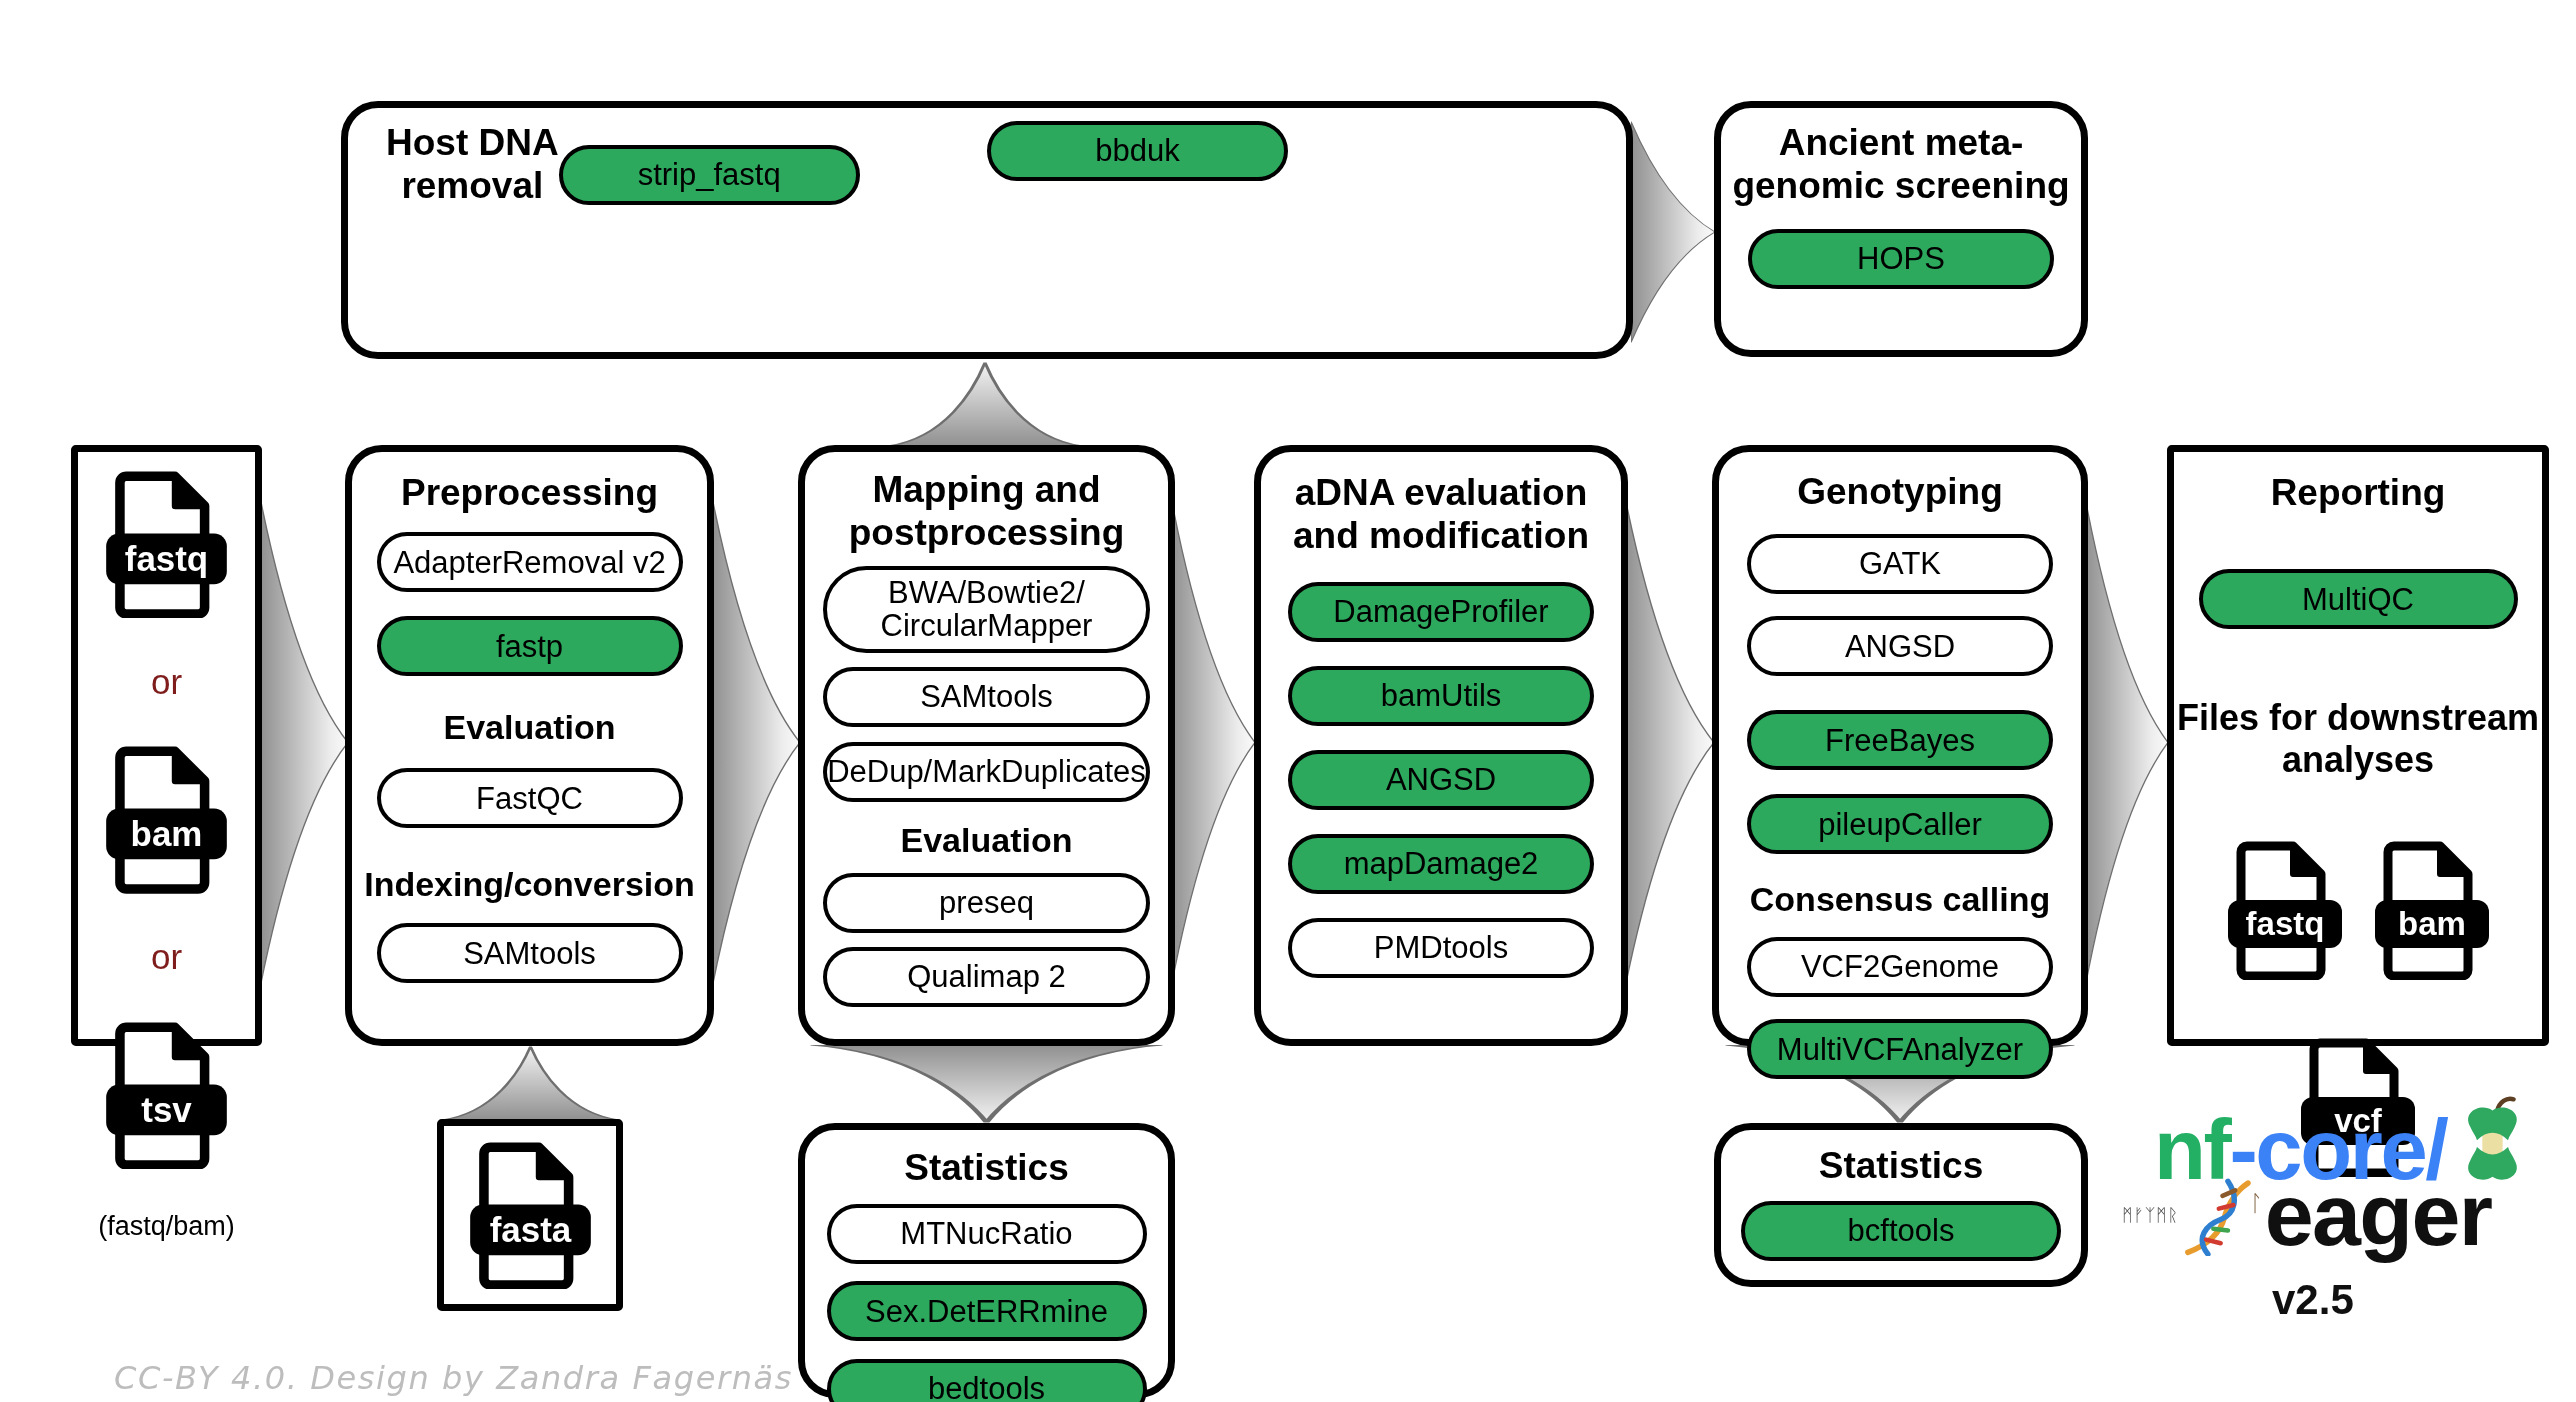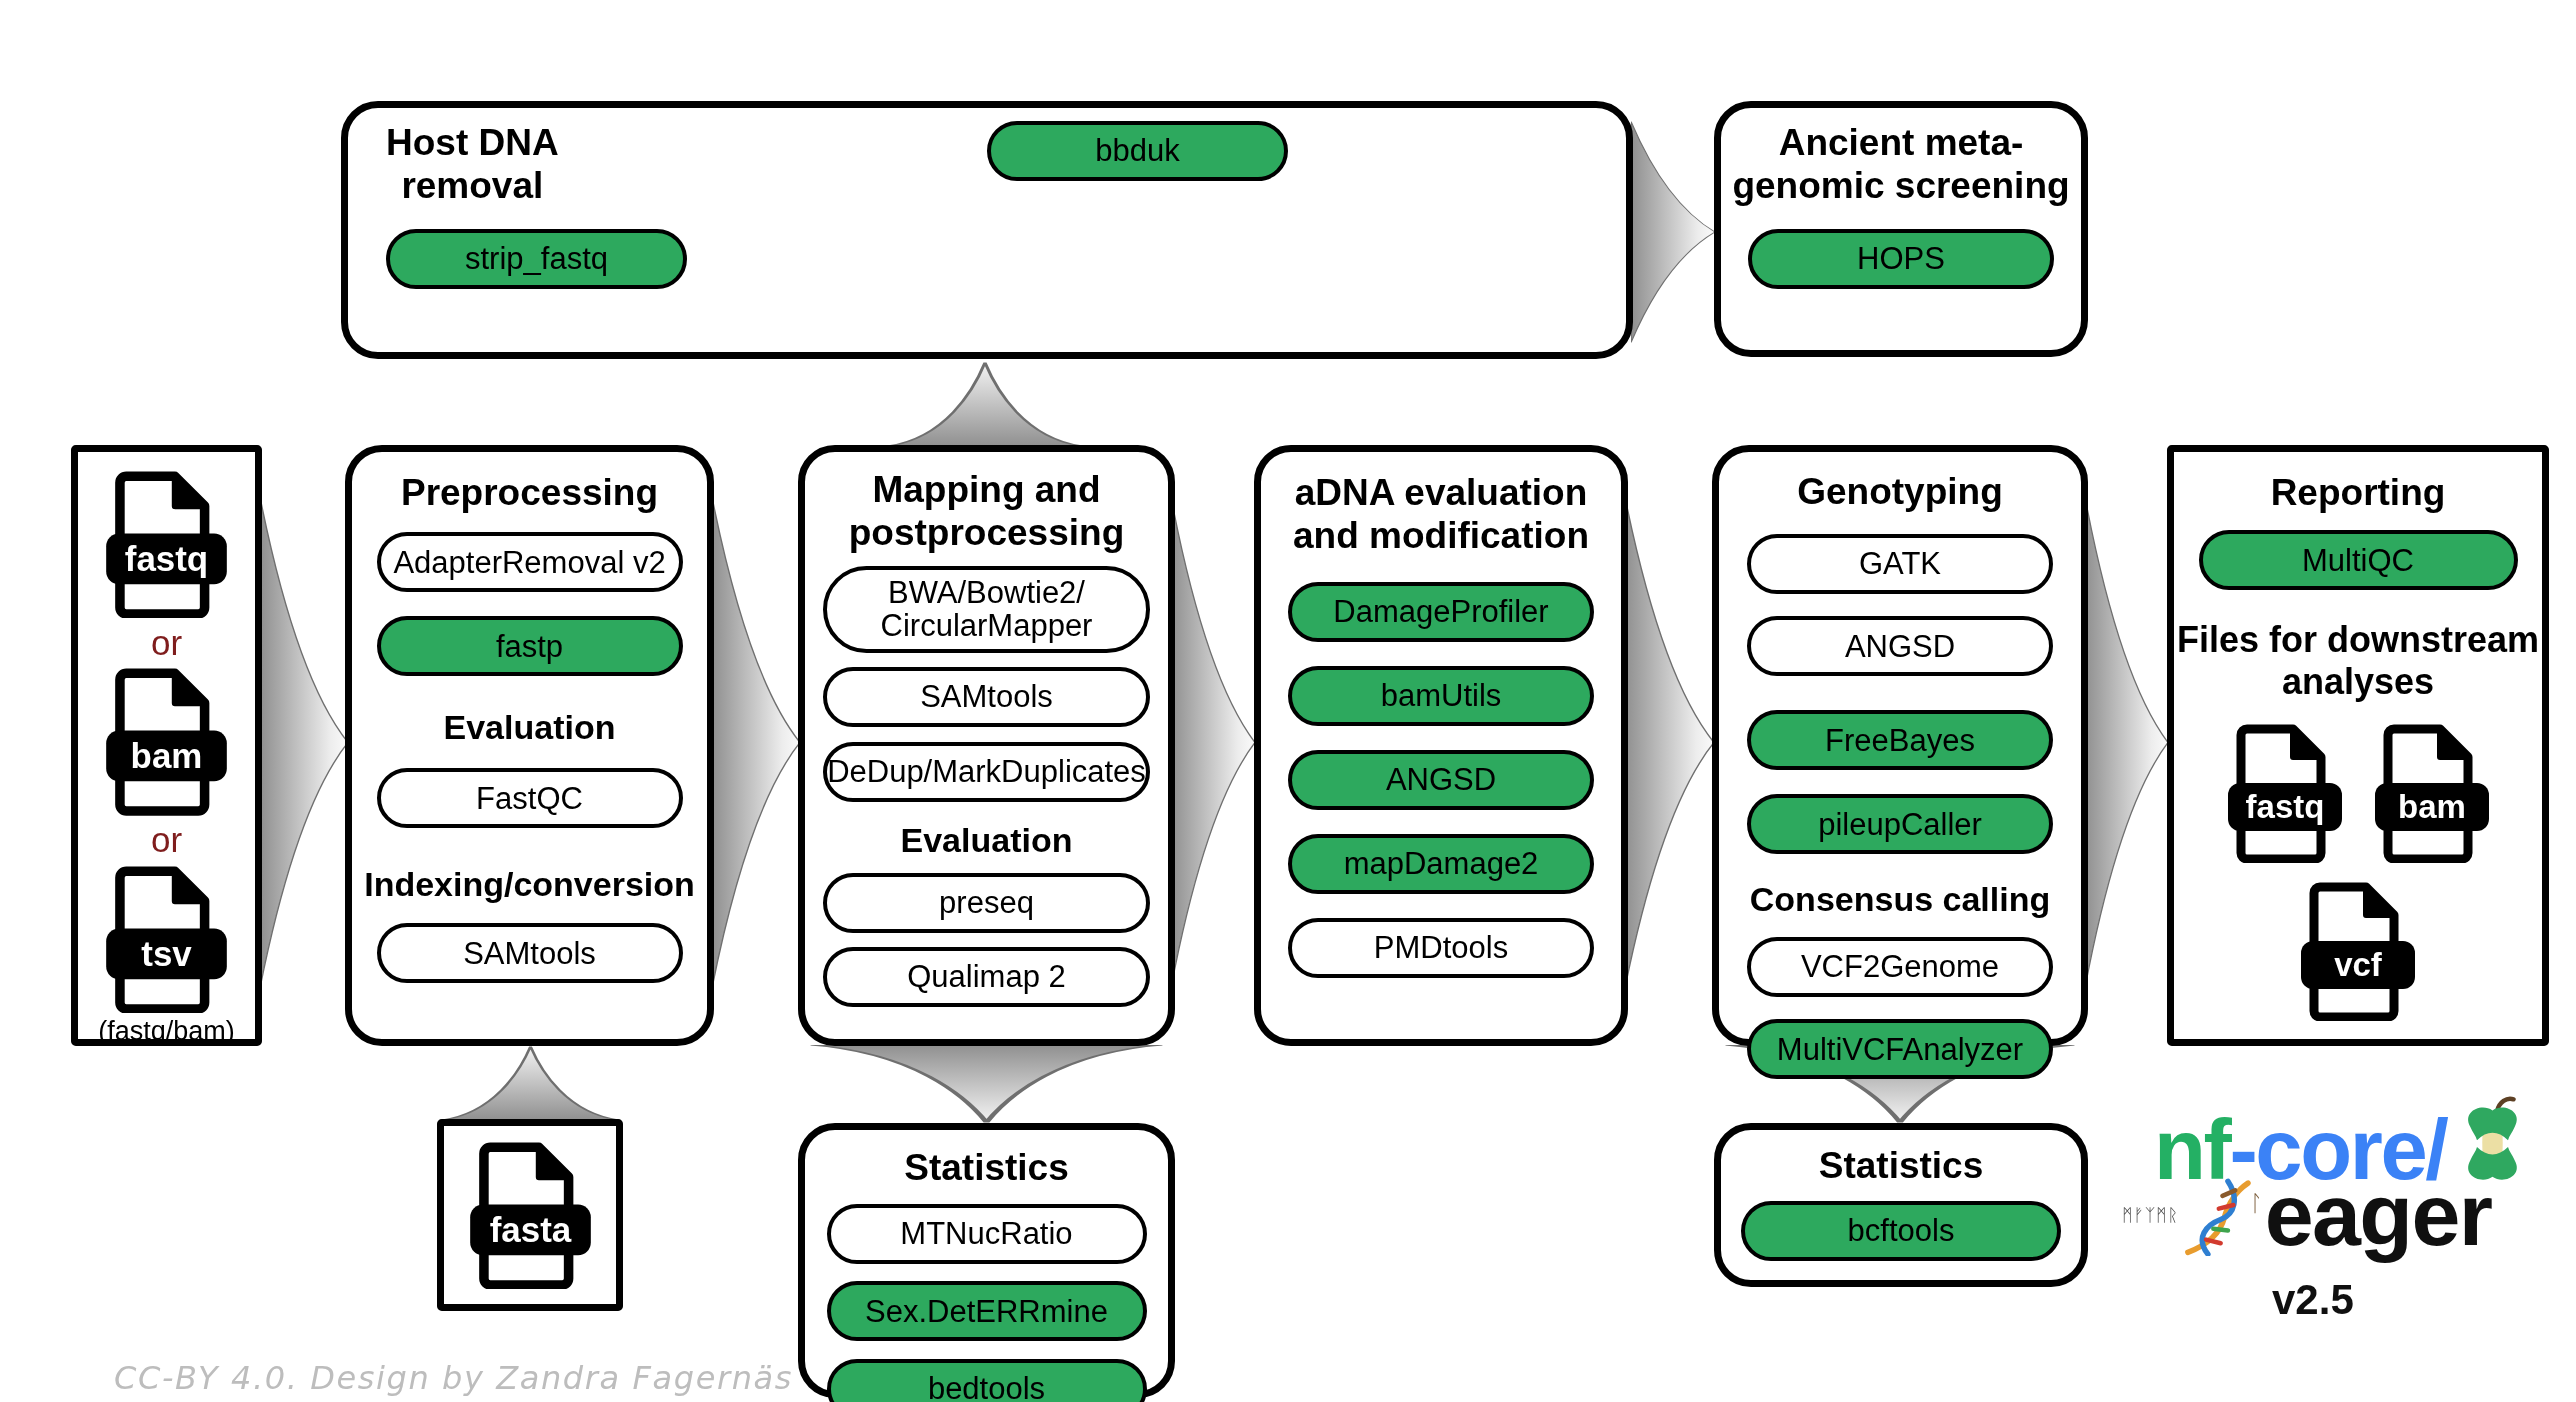--- a/index.html
+++ b/index.html
@@ -10,40 +10,40 @@
   .canvas{
     position:relative;width:2576px;height:1403px;background:#ffffff;
     font-family:"Liberation Sans","DejaVu Sans",sans-serif;color:#000;overflow:hidden;
   }
   
   .box{
     position:absolute;background:#fff;border:7.2px solid #000;box-sizing:border-box;
     display:flex;flex-direction:column;align-items:center;
   }
   .rounded{border-radius:37px;}
-  .square{border-radius:4.8px;}
+  .square{border-radius:4.8px;gap:39px;}
   .box-title{
     font-weight:bold;font-size:37px;line-height:1.17;text-align:center;
     white-space:pre-line;letter-spacing:0px;
   }
   .subhead{
     font-weight:bold;font-size:34px;line-height:1.15;text-align:center;white-space:pre-line;
   }
   
   .pill{
     border:4px solid #000;border-radius:800px;background:#fff;
     width:306px;height:60px;box-sizing:border-box;flex:0 0 auto;
     display:flex;align-items:center;justify-content:center;
     font-size:31px;line-height:1.08;text-align:center;
   }
   .pill.green{background:var(--pill-green);}
   .pill.two-line{height:87px;white-space:pre-line;}
   
   .top-row{flex-direction:row;justify-content:space-between;align-items:flex-start;padding:13px 38px;}
-  .top-section{display:flex;flex-direction:column;align-items:flex-start;flex:1;}
+  .top-section{display:flex;flex-direction:row;align-items:flex-end;flex:1;}
   .top-section .box-title{margin-bottom:21px;}
   .top-section .pill{margin-bottom:24px;}
   
   .file-svg{display:block;flex:0 0 auto;}
   .fpage{fill:#fff;stroke:#000;stroke-width:9;stroke-linejoin:round;}
   .ffold{fill:#000;stroke:#000;stroke-width:6;stroke-linejoin:round;}
   .fbanner{fill:#000;}
   .flabel{fill:#fff;font-weight:bold;font-size:33px;font-family:"Liberation Sans","DejaVu Sans",sans-serif;}
   
   .arrow{position:absolute;display:block;}

